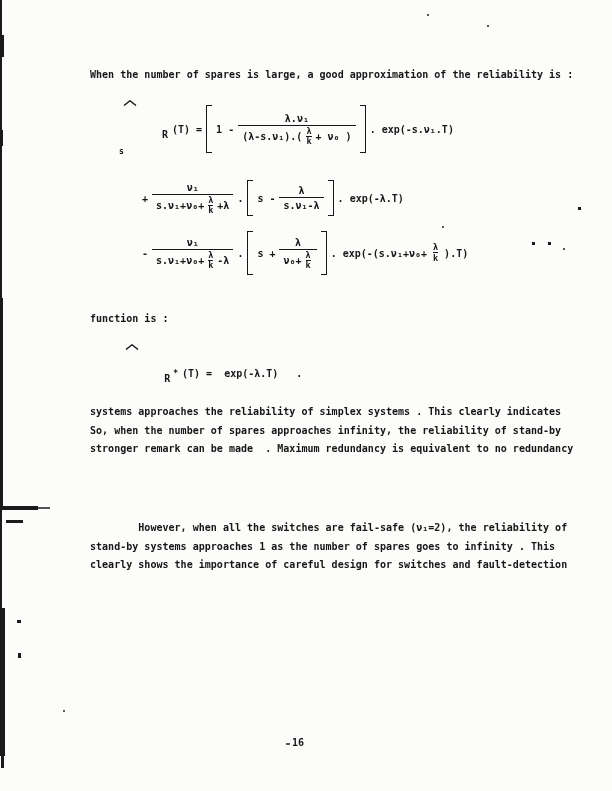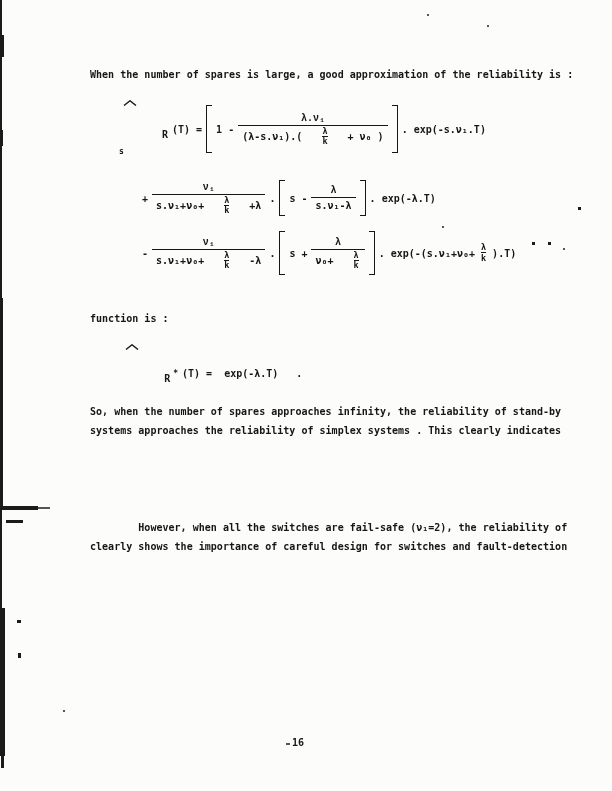--- a/index.html
+++ b/index.html
@@ -15,24 +15,24 @@
     letter-spacing:0.02px;color:#161616;
   }
   .pagenum{position:absolute;top:737px;left:292px;font-weight:700;font-size:10px;}
   
   .formula{
     position:absolute;display:flex;align-items:center;gap:4px;
     transform:translateY(-50%);
     font-weight:700;font-size:10px;white-space:pre;color:#161616;
   }
   .fr{display:inline-flex;flex-direction:column;align-items:center;}
-  .fr .nu{padding:0 4px;line-height:13px;font-family:Liberation Mono, monospace;}
+  .fr .nu{padding:0 4px;line-height:13px;}
   .fr .de{
     border-top:1.4px solid #161616;padding:1px 4px 0 4px;
-    display:flex;align-items:center;gap:18px;line-height:13px;
+    display:flex;align-items:center;gap:2px;line-height:13px;
   }
   .mf{display:inline-flex;flex-direction:column;align-items:center;
       font-size:8.5px;line-height:9px;margin:0 2px;}
   .mf .mfd{border-top:1.1px solid #161616;padding-top:0.5px;}
   .brk{width:5px;align-self:center;}
   .brk.l{border:1.6px solid #161616;border-right:none;}
   .brk.r{border:1.6px solid #161616;border-left:none;}
   .h46{height:46px;} .h34{height:34px;} .h42{height:42px;}
   .sub{font-size:8px;vertical-align:-3px;align-self:flex-end;margin-right:-2px;margin-bottom:-3px;}
   .sup{font-size:8px;vertical-align:4px;margin-left:-1px;}
@@ -147,26 +147,28 @@
       <svg width="14" height="6" viewBox="0 0 14 6">
           <path d="M1 5.5 L7 0.8 L13 5.5" fill="none" stroke="#161616" stroke-width="1.4"></path>
         </svg>
       <span>R</span>
     </span>
     <span class="sup">*</span>
     <span>(T) =  exp(-λ.T)   .</span>
   </div>
 
   <div class="para" style="top:403px">
+    <div class="tline">systems approaches the reliability of simplex systems . This clearly indicates</div>
     <div class="tline">So, when the number of spares approaches infinity, the reliability of stand-by</div>
-    <div class="tline">systems approaches the reliability of simplex systems . This clearly indicates</div>
+    <div class="tline">stronger remark can be made  . Maximum redundancy is equivalent to no redundancy</div>
   </div>
 
   <div class="para" style="top:519px">
     <div class="tline">        However, when all the switches are fail-safe (ν₁=2), the reliability of</div>
+    <div class="tline">stand-by systems approaches 1 as the number of spares goes to infinity . This</div>
     <div class="tline">clearly shows the importance of careful design for switches and fault-detection</div>
   </div>
 
   <div class="pagenum">16</div>
 
   <div class="art" style="left:0;top:0;width:2px;height:300px"></div>
   <div class="art" style="left:0;top:35px;width:4px;height:22px"></div>
   <div class="art" style="left:0;top:130px;width:3px;height:16px"></div>
   <div class="art" style="left:0;top:298px;width:3px;height:208px"></div>
   <div class="art" style="left:0;top:506px;width:38px;height:4px"></div>

